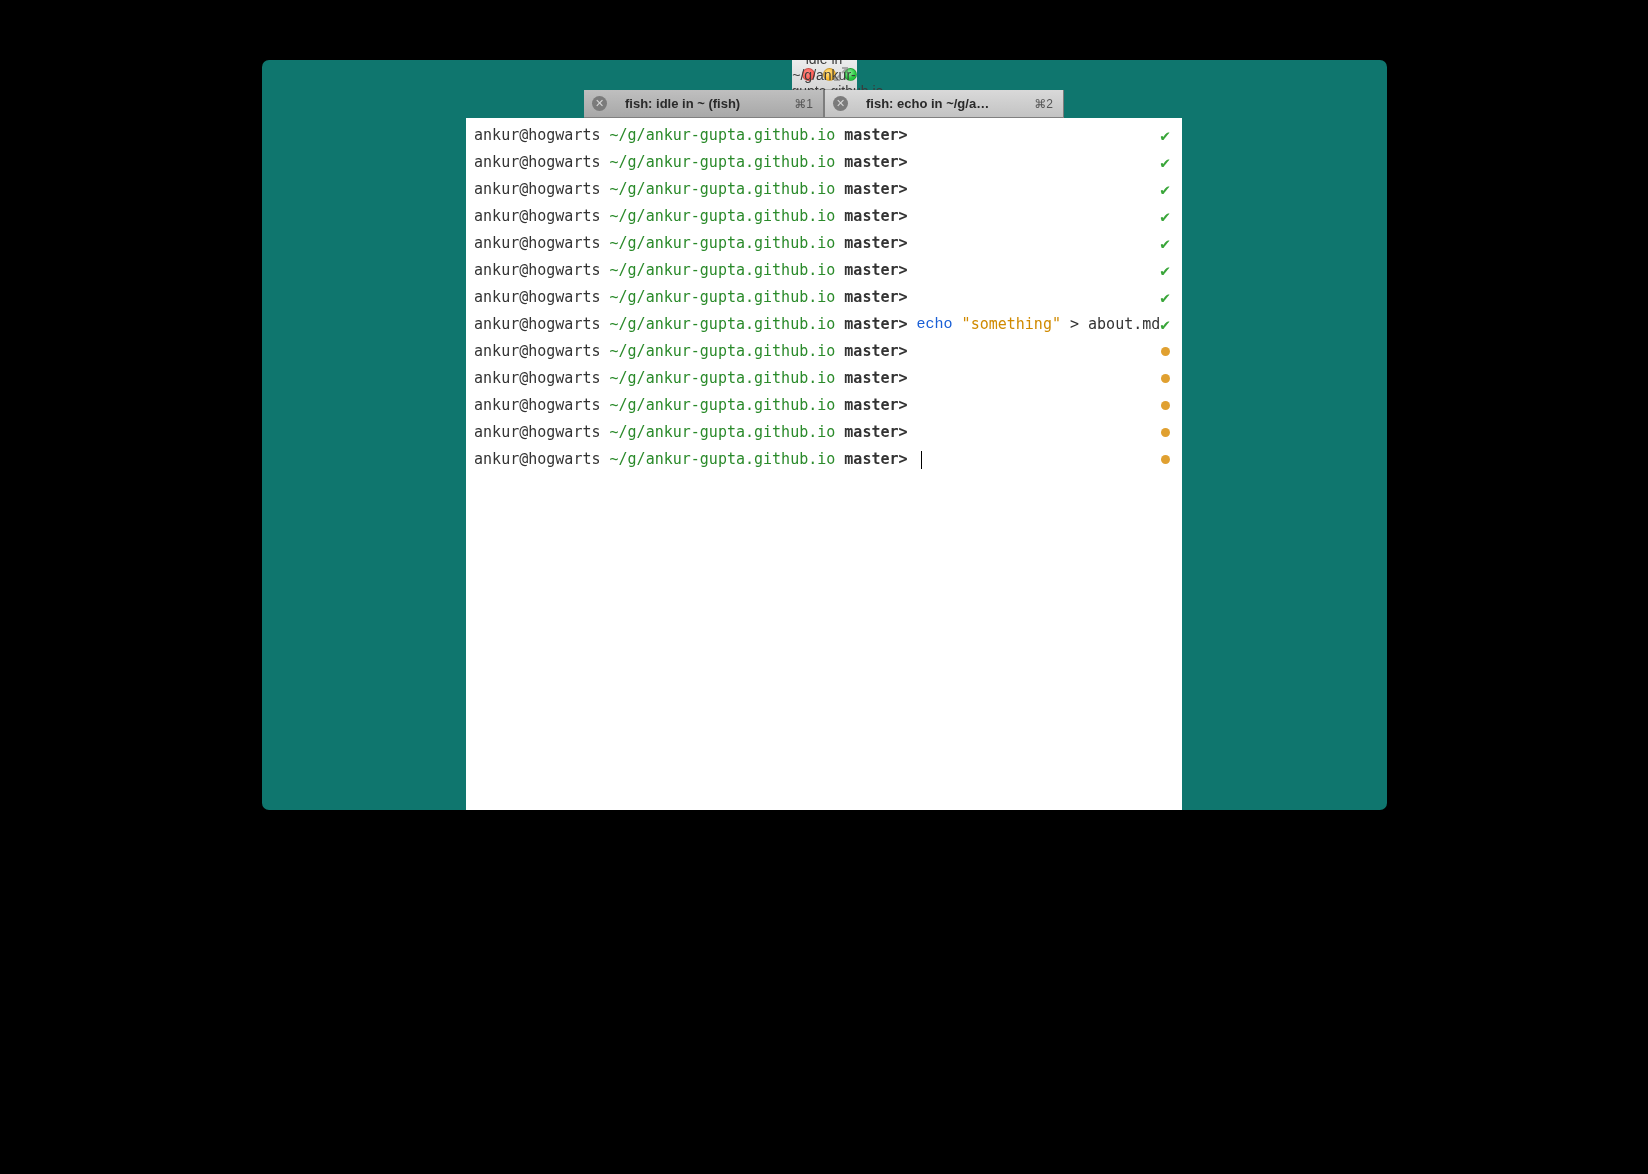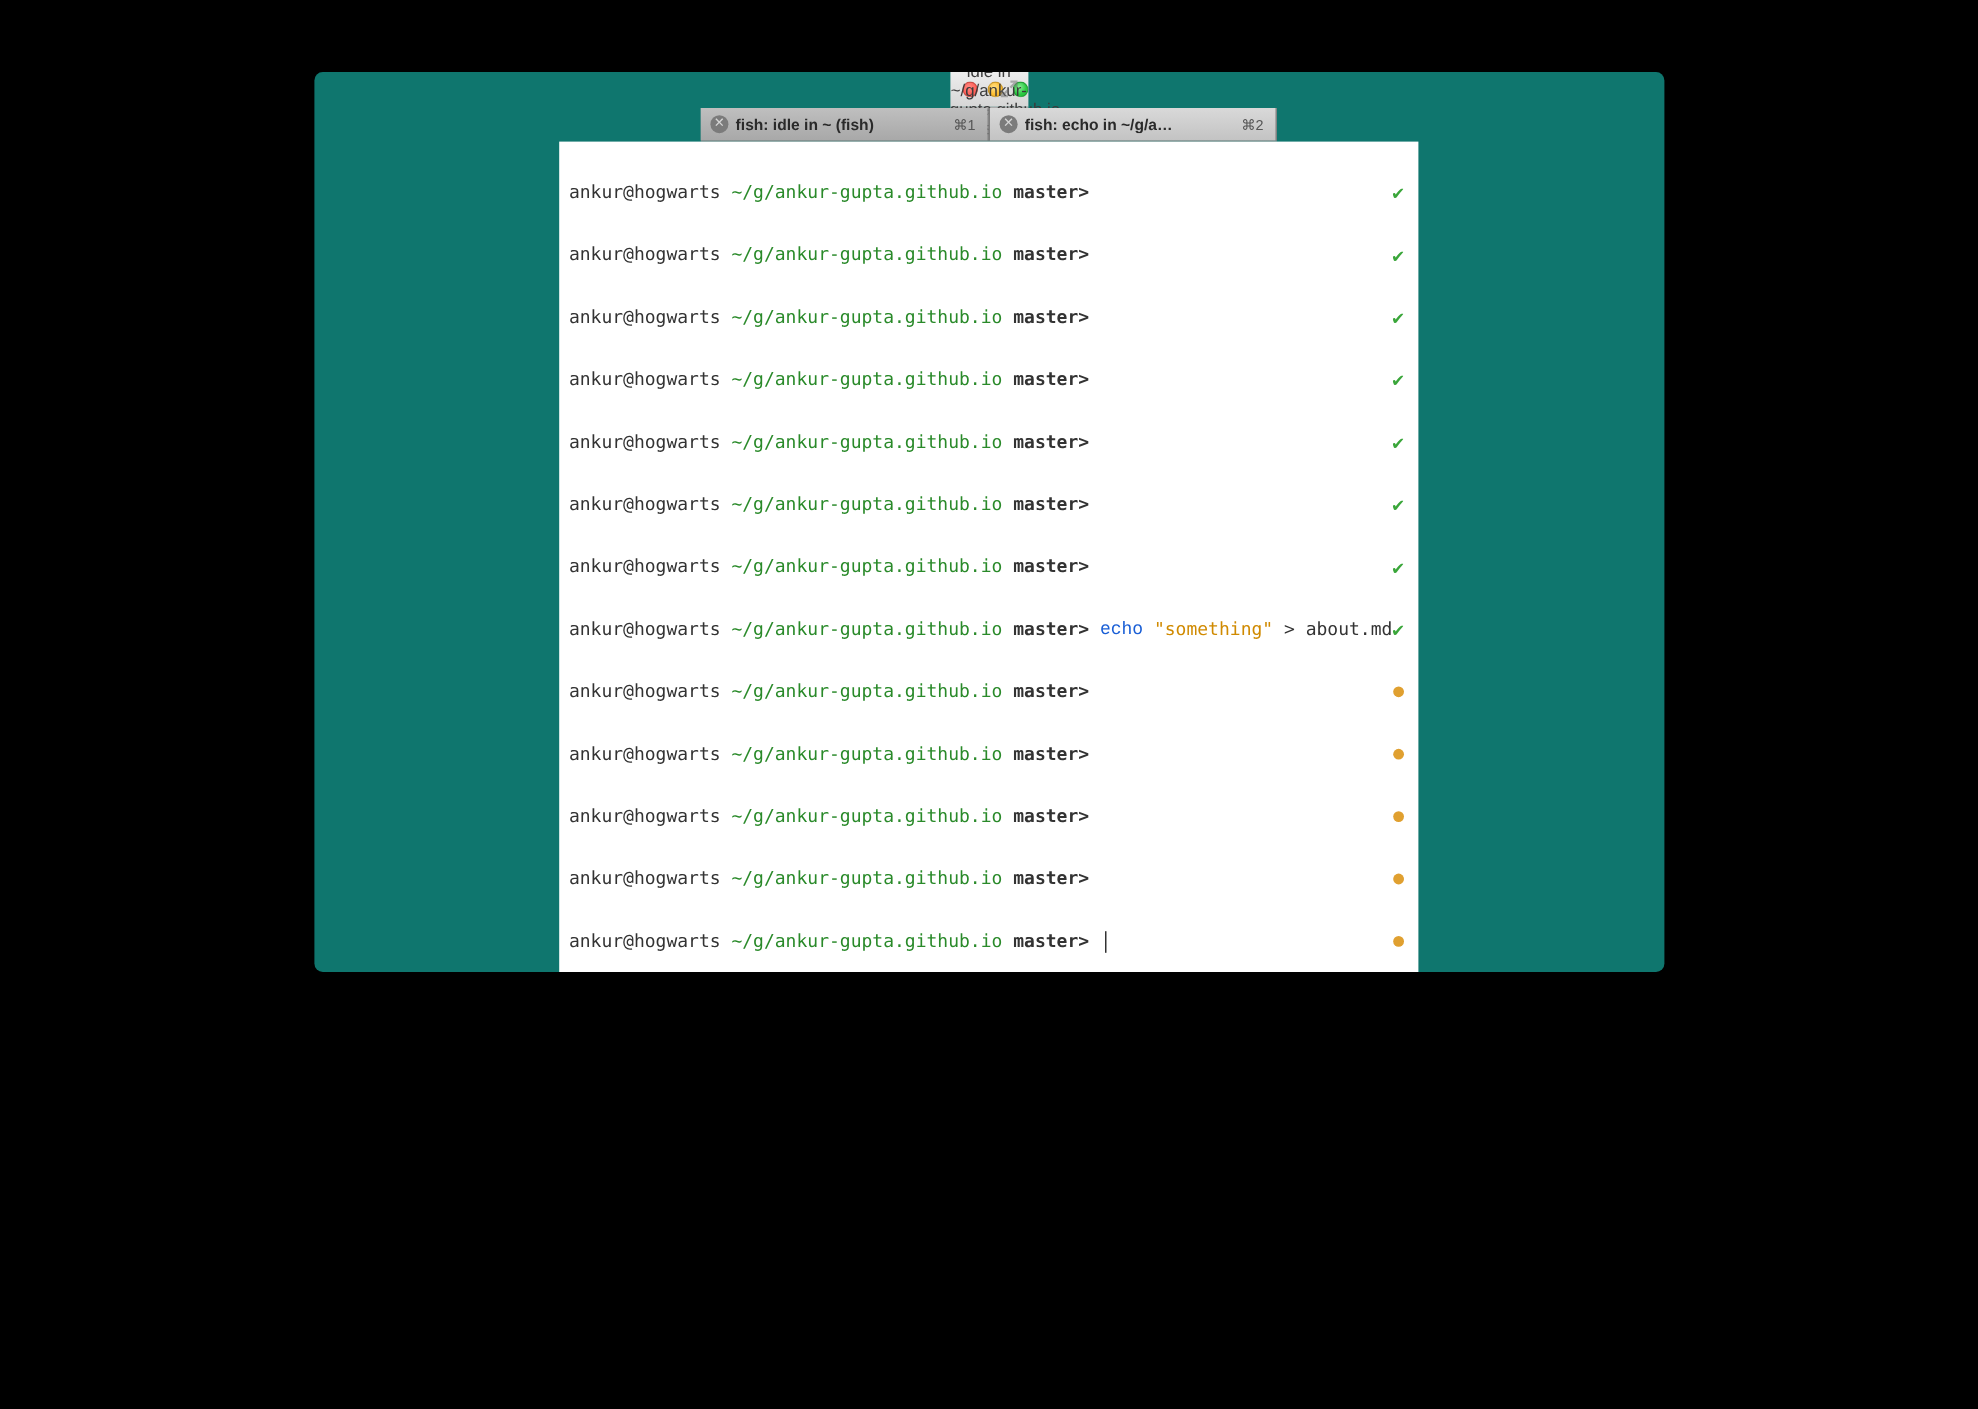--- a/index.html
+++ b/index.html
@@ -98,40 +98,40 @@
     font-size: 11px;
     line-height: 1;
     flex-shrink: 0;
   }
   .tab .tab-label {
     font-weight: bold;
     white-space: nowrap;
     overflow: hidden;
     text-overflow: ellipsis;
     flex: 1;
+    margin-left: 12px;
   }
   .tab .shortcut {
     color: #555;
     font-size: 12px;
     flex-shrink: 0;
   }
 
   .terminal {
     flex: 1;
     background: #fff;
     padding: 4px 8px;
     font-size: 15px;
     line-height: 27px;
     overflow: hidden;
   }
   .line {
     display: flex;
     align-items: center;
     white-space: pre;
-    margin-top: 25px;
   }
   .user { color: #333; }
   .path { color: #2a8a2a; }
   .branch { color: #333; font-weight: bold; }
   .gt { color: #333; font-weight: bold; }
   .cmd-echo { color: #1a5fd6; font-family: Liberation Mono, monospace; }
   .cmd-str { color: #d08a00; }
   .cmd-rest { color: #333; }
   .cursor {
     display: inline-block;

